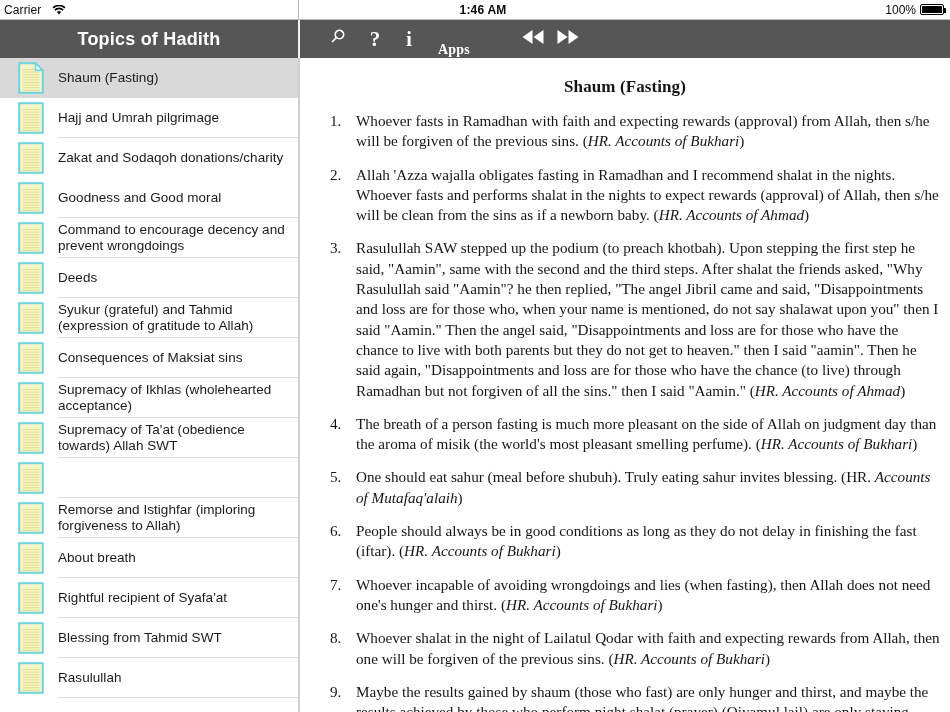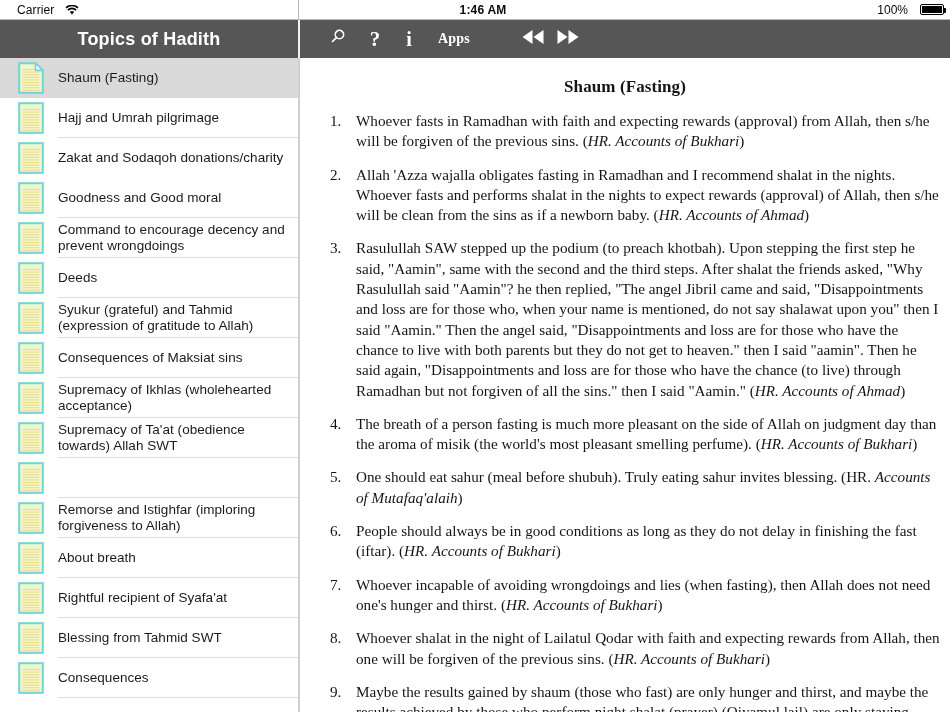--- a/index.html
+++ b/index.html
@@ -14,28 +14,28 @@
 
   
   .statusbar {
     position: absolute; top: 0; left: 0;
     width: 950px; height: 20px;
     background: #ffffff;
     border-bottom: 1px solid #b8b8b8;
     display: flex; align-items: center;
     font-size: 12px; color: #0a0a0a;
   }
-  .sb-left { position: absolute; left: 17px; display: flex; align-items: center; gap: 11px; }
+  .sb-left { position: absolute; left: 4px; display: flex; align-items: center; gap: 11px; }
   .sb-carrier { font-size: 12px; letter-spacing: .1px; }
   .wifi-icon { display:inline-block; width: 14px; height: 11px; position: relative; top: 1px; }
   .sb-center {
     position: absolute; left: 8px; width: 950px; text-align: center;
     font-size: 12px; font-weight: bold; letter-spacing: .2px;
   }
-  .sb-right { position: absolute; right: 6px; display: flex; align-items: center; gap: 12px; }
+  .sb-right { position: absolute; right: 6px; display: flex; align-items: center; gap: 4px; }
   .sb-batt-pct { font-size: 12px; }
   .batt {
     position: relative; width: 24px; height: 11px;
     border: 1px solid #000; border-radius: 2px; background: #fff;
   }
   .batt-fill { position:absolute; left:1px; top:1px; bottom:1px; width: 20px; background:#000; }
   .batt-tip { position:absolute; right:-3px; top:3px; width:2px; height:5px; background:#000; border-radius:0 1px 1px 0; }
   .sb-divider { position: absolute; left: 298px; top: 0; width: 1px; height: 20px; background: #b8b8b8; }
 
   
@@ -58,21 +58,21 @@
     display: flex; align-items: center;
   }
   .tbtn {
     color: #ffffff; background: none; border: none; cursor: pointer;
     display: flex; align-items: center; justify-content: center;
     height: 38px;
   }
   .tb-search { width: 42px; margin-left: 16px; }
   .tb-help   { width: 34px; font-size: 21px; font-family: "Liberation Serif", serif; font-weight: bold; }
   .tb-info   { width: 34px; font-size: 20px; font-family: "Liberation Serif", serif; font-weight: bold; }
-  .tb-apps   { width: 56px; font-size: 14px; font-family: "Liberation Serif", serif; font-weight: bold; letter-spacing:.2px;}
+  .tb-apps   { width: 56px; font-size: 14px; font-family: "Liberation Serif", serif; font-weight: bold; letter-spacing:.2px;align-items:flex-end;}
   .tb-nav    { display:flex; align-items:center; margin-left: 36px; gap: 5px; }
   .tb-prev, .tb-next { width: 30px; }
 
   .mag { width: 20px; height: 20px; }
 
   
   .sidebar {
     position: absolute; top: 58px; left: 0;
     width: 298px; height: 654px;
     background: #ffffff;
@@ -461,21 +461,21 @@
             <line x1="4.6" y1="7.5" x2="21.4" y2="7.5" stroke="#e8dc8a" stroke-width="1.05"></line>
             <line x1="4.6" y1="10.1" x2="21.4" y2="10.1" stroke="#e8dc8a" stroke-width="1.05"></line>
             <line x1="4.6" y1="12.7" x2="21.4" y2="12.7" stroke="#e8dc8a" stroke-width="1.05"></line>
             <line x1="4.6" y1="15.3" x2="21.4" y2="15.3" stroke="#e8dc8a" stroke-width="1.05"></line>
             <line x1="4.6" y1="17.9" x2="21.4" y2="17.9" stroke="#e8dc8a" stroke-width="1.05"></line>
             <line x1="4.6" y1="20.5" x2="21.4" y2="20.5" stroke="#e8dc8a" stroke-width="1.05"></line>
             <line x1="4.6" y1="23.1" x2="21.4" y2="23.1" stroke="#e8dc8a" stroke-width="1.05"></line>
             <line x1="4.6" y1="25.7" x2="21.4" y2="25.7" stroke="#e8dc8a" stroke-width="1.05"></line>
             <line x1="4.6" y1="28.3" x2="21.4" y2="28.3" stroke="#e8dc8a" stroke-width="1.05"></line>
           </svg></span>
-        <span class="row-label">Consequences</span>
+        <span class="row-label">Rasulullah</span>
         <span class="sep"></span>
       </div>
     </div>
   <div class="sidebar-vline"></div>
 
   <div class="content">
     <div class="content-inner">
       <div class="doc-title">Shaum (Fasting)</div>
       <ol class="hadith-list" id="hadith-list">
           <li><span class="num">1.</span><span><span>Whoever fasts in Ramadhan with faith and expecting rewards (approval) from Allah, then s/he will be forgiven of the previous sins. (</span><span class="src">HR. Accounts of Bukhari</span><span>)</span></span></li>

